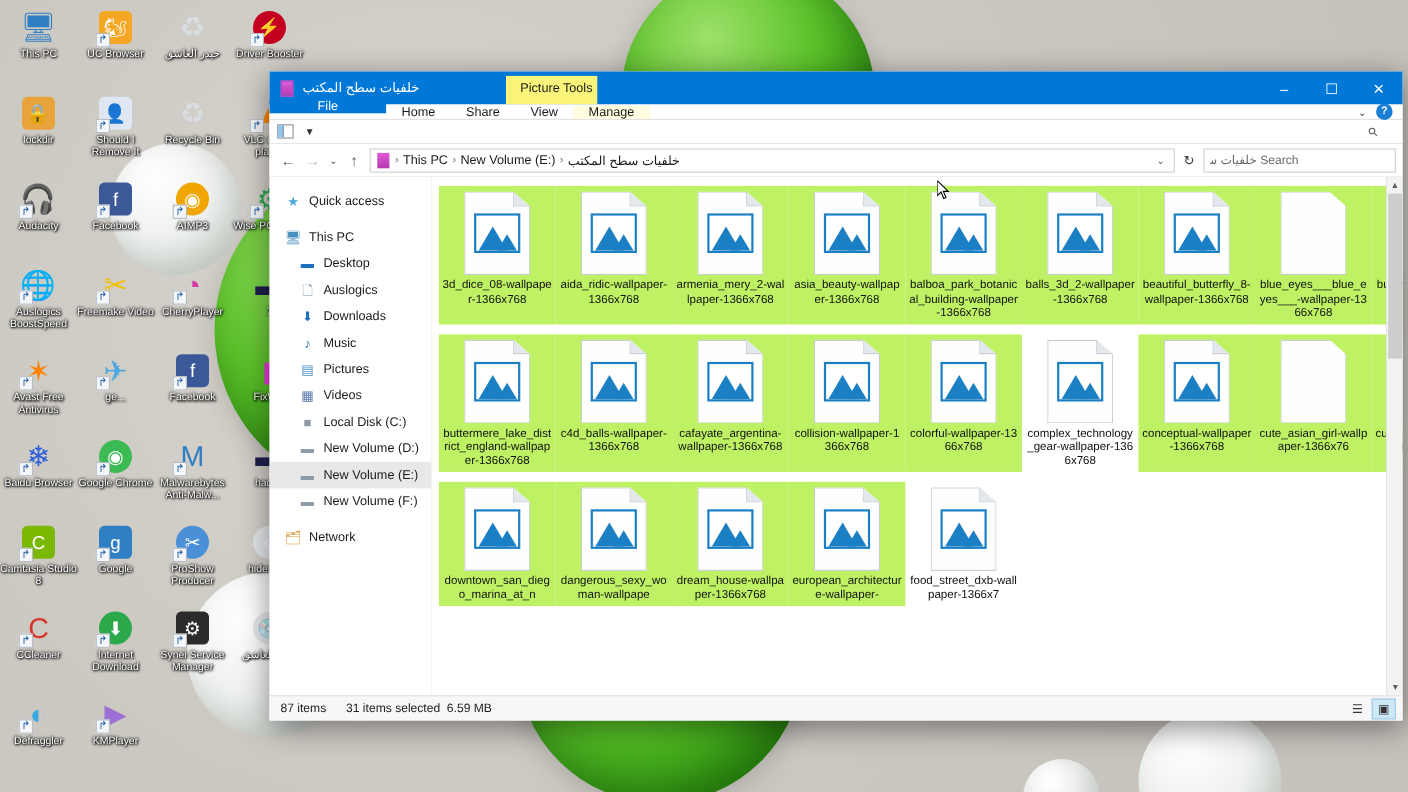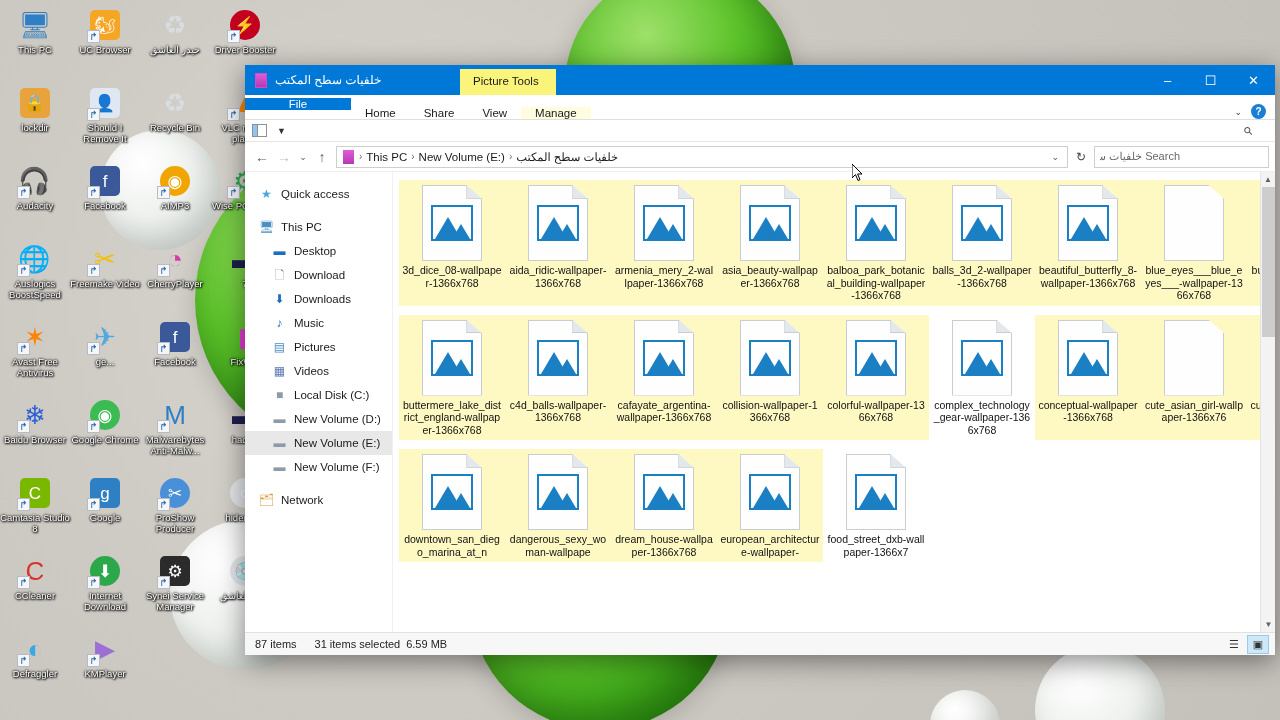--- a/index.html
+++ b/index.html
@@ -69,30 +69,30 @@
     position: relative; flex: none;
   }
   .title-ico {
     width: 12px; height: 15px; margin: 0 8px 0 10px;
     background: linear-gradient(#e25bd8, #b43ab0); border: 1px solid #d14ac9;
   }
   .title-text { color: #fff; font-size: 12px; direction: rtl; }
   .pic-tools {
     position: absolute; left: 215px; top: 4px; height: 26px;
     background: #faf57a; color: #1a1a1a; font-size: 11.5px;
-    padding: 6px 17px 0 13px;
+    padding: 6px 4px 0 13px;
   }
   .wbtns { margin-left: auto; display: flex; height: 30px; }
   .wbtn {
     width: 43px; height: 30px; display: flex; align-items: center; justify-content: center;
     color: #fff; font-size: 13px; line-height: 1;
   }
 
   .ribbon-tabs {
-    height: 25px; background: #fff; display: flex; align-items: flex-end;
+    height: 14px; background: #fff; display: flex; align-items: center;
     border-bottom: 1px solid #dfdfdf; flex: none; position: relative;
   }
   .tab {
     padding: 0 14px; display: flex; align-items: center; font-size: 11.5px;
     color: #1a1a1a;
   }
   .tab.file { background: #0078d7; color: #fff; padding: 0 17px; }
   .tab.manage { background: #fffce0; }
   .ribbon-right {
     margin-left: auto; display: flex; align-items: center; gap: 9px; padding-right: 9px;
@@ -167,21 +167,21 @@
 
   .content { flex: 1; position: relative; overflow: hidden; background: #fff; }
   .files {
     display: flex; flex-wrap: wrap; align-content: flex-start;
     padding: 8px 0 0 6px; width: 1000px;
   }
   .file {
     width: 106px; margin: 0 0 9px 0; padding: 5px 2px 4px 2px;
     display: flex; flex-direction: column; align-items: center;
   }
-  .file.sel { background: #fef9c3; }
+  .file.sel { background: #bef264; }
   .file-ico { width: 60px; height: 76px; position: relative; }
   .doc {
     position: absolute; inset: 0; background: #fefefe; border: 1px solid #c8cdd3;
     clip-path: polygon(0 0, 74% 0, 100% 18%, 100% 100%, 0 100%);
   }
   .fold {
     position: absolute; right: 0; top: 0; width: 26%; height: 18%;
     background: #e3e8ed; border-left: 1px solid #c8cdd3; border-bottom: 1px solid #c8cdd3;
     clip-path: polygon(0 0, 100% 100%, 0 100%);
   }
@@ -511,21 +511,21 @@
         <div class="nav-item gap">
           <span class="nav-ico" style="color: rgb(74, 144, 194);">🖥</span>
           <span>This PC</span>
         </div>
         <div class="nav-item indent">
           <span class="nav-ico" style="color: rgb(27, 111, 192);">▬</span>
           <span>Desktop</span>
         </div>
         <div class="nav-item indent">
           <span class="nav-ico" style="color: rgb(125, 150, 173);">🗋</span>
-          <span>Download</span>
+          <span>Auslogics</span>
         </div>
         <div class="nav-item indent">
           <span class="nav-ico" style="color: rgb(27, 111, 192);">⬇</span>
           <span>Downloads</span>
         </div>
         <div class="nav-item indent">
           <span class="nav-ico" style="color: rgb(27, 111, 192);">♪</span>
           <span>Music</span>
         </div>
         <div class="nav-item indent">

